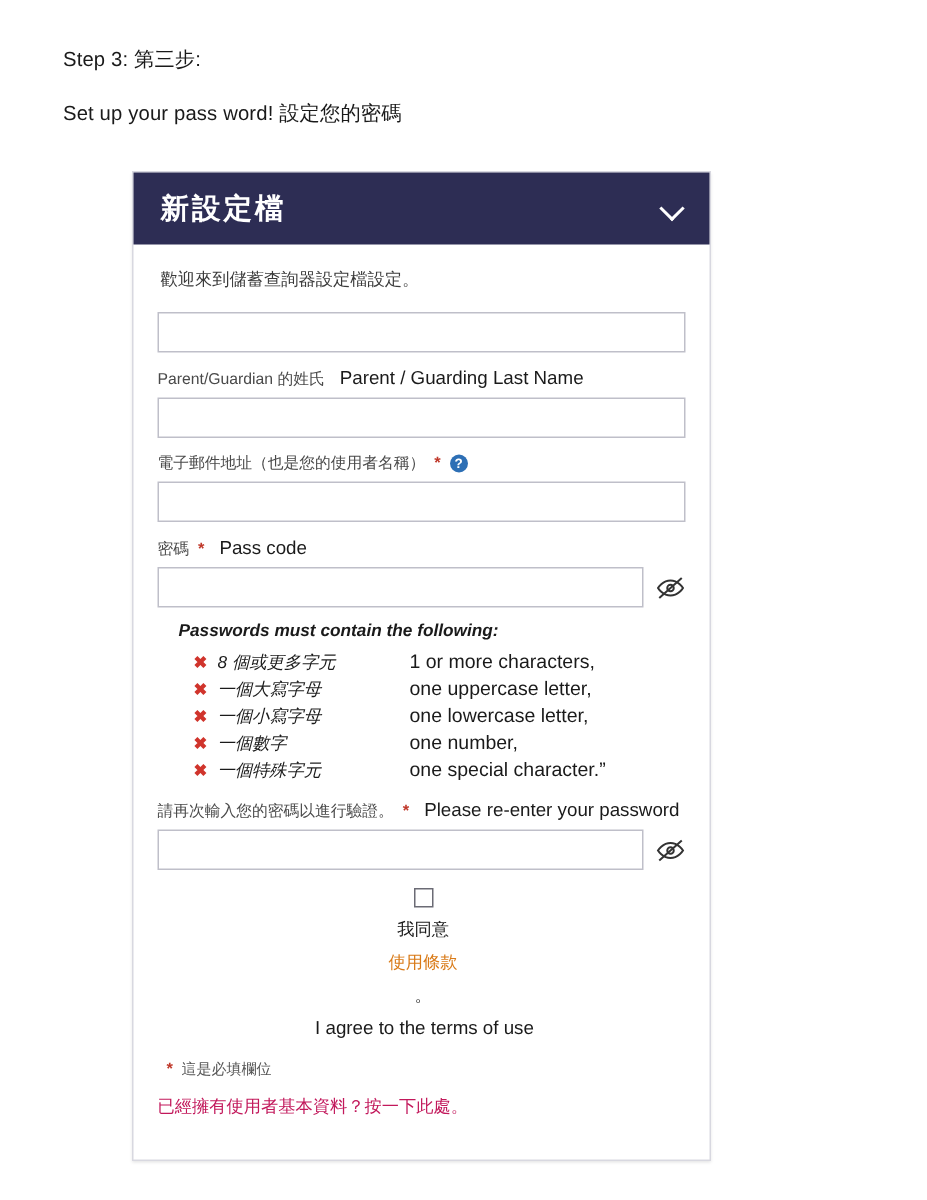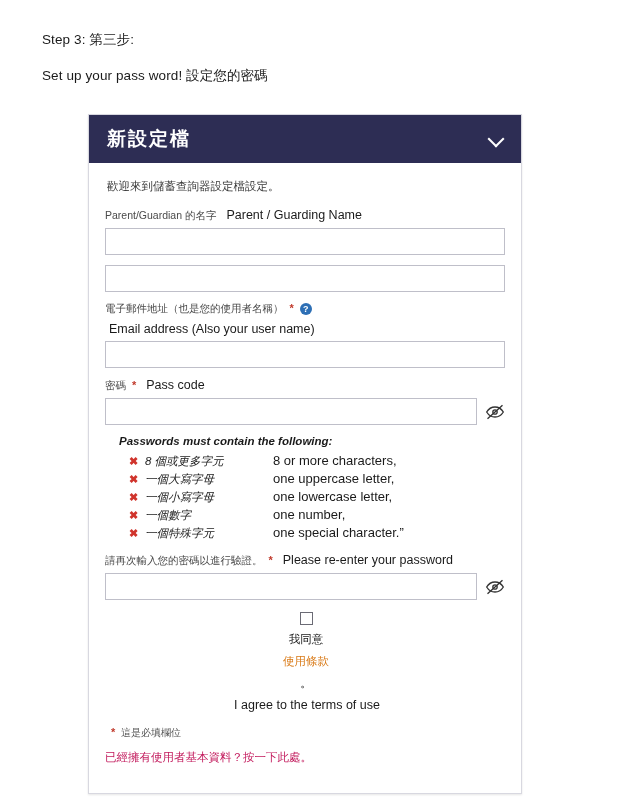--- a/index.html
+++ b/index.html
@@ -32,21 +32,21 @@
     color: #1a1a1a;
     margin-bottom: 16px;
     letter-spacing: 0.1px;
   }
 
   
   .card {
     position: absolute;
     left: 88px;
     top: 114px;
-    width: 434px;
+    width: 386px;
     background: #ffffff;
     border: 1px solid #d8d8e0;
     box-shadow: 0 1px 2px rgba(0,0,0,0.10);
     box-sizing: border-box;
   }
 
   .card-header {
     background: #2d2d54;
     color: #ffffff;
     height: 48px;
@@ -278,37 +278,36 @@
     <div class="card-header">
       <span class="card-header-title">新設定檔</span>
       <span class="chev"></span>
     </div>
 
     <div class="card-body">
 
       <div class="welcome">歡迎來到儲蓄查詢器設定檔設定。</div>
 
       <div class="field-block">
+        <input class="input" type="text" value="" style="">
+      </div>
+
+      <div class="field-block">
         <div class="field-label-row">
-          <span class="lbl-cn">Parent/Guardian 的名字</span>
-          <span class="lbl-en">Parent / Guarding Name</span>
-        </div>
-        <input class="input" type="text" value="" style="">
-      </div>
-
-      <div class="field-block">
+          <span class="lbl-cn">Parent/Guardian 的姓氏</span>
+          <span class="lbl-en">Parent / Guarding Last Name</span>
+        </div>
         <input class="input" type="text" value="" style="">
       </div>
 
       <div class="field-block">
         <div class="field-label-row">
           <span class="lbl-cn">電子郵件地址（也是您的使用者名稱）</span>
           <span class="req">*</span>
           <span class="help-icon">?</span>
-          <span class="lbl-en">Email address (Also your user name)</span>
         </div>
         <input class="input" type="text" value="" style="">
       </div>
 
       <div class="field-block">
         <div class="field-label-row">
           <span class="lbl-cn">密碼</span>
           <span class="req">*</span>
           <span class="lbl-en">Pass code</span>
         </div>
@@ -323,21 +322,21 @@
           </span>
         </div>
       </div>
 
       <div class="rules">
         <div class="rules-title">Passwords must contain the following:</div>
 
         <div class="rule-row">
           <span class="rule-x">✖</span>
           <span class="rule-cn">8 個或更多字元</span>
-          <span class="rule-en">8 or more characters,</span>
+          <span class="rule-en">1 or more characters,</span>
         </div>
         <div class="rule-row">
           <span class="rule-x">✖</span>
           <span class="rule-cn">一個大寫字母</span>
           <span class="rule-en">one uppercase letter,</span>
         </div>
         <div class="rule-row">
           <span class="rule-x">✖</span>
           <span class="rule-cn">一個小寫字母</span>
           <span class="rule-en">one lowercase letter,</span>

